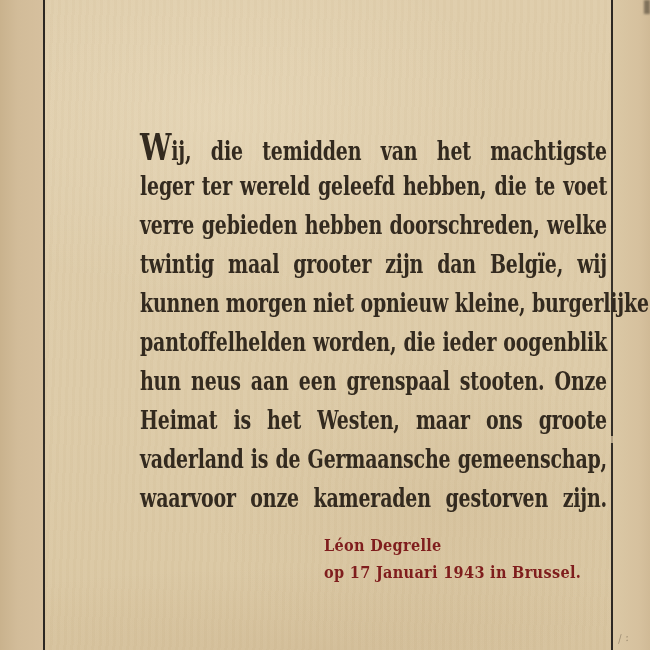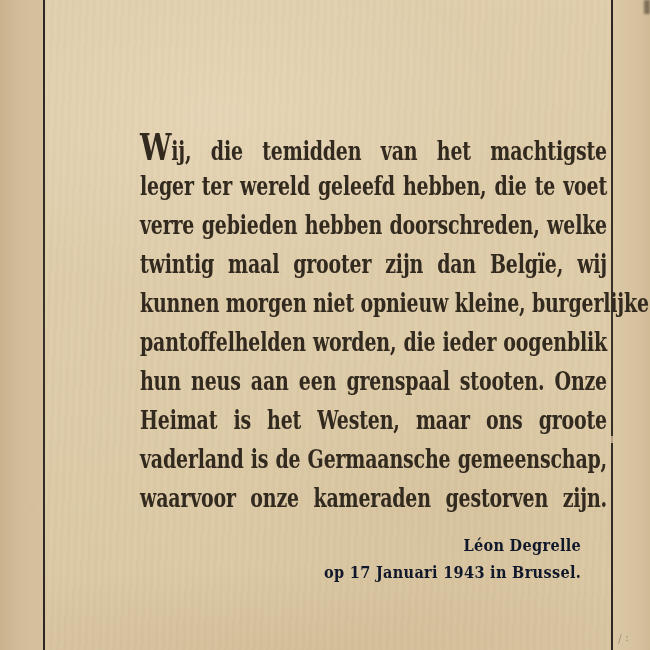--- a/index.html
+++ b/index.html
@@ -70,22 +70,21 @@
     transform-origin: 50% 50%;
     white-space: nowrap;
   }
   .quote-line:first-child::first-letter {
     font-size: 28px;
     font-weight: 700;
   }
   
   .attribution {
     position: absolute; left: 324px; top: 531px;
-    color: #0f172a;
-    text-align: right;
+    color: #7f1d1d;
   }
   .attribution div {
     line-height: 27px; font-size: 14.5px; font-weight: 700;
     letter-spacing: 0.3px;
     transform: scaleY(1.12);
     transform-origin: 0 50%;
     white-space: nowrap;
   }
 </style>
 </head>

